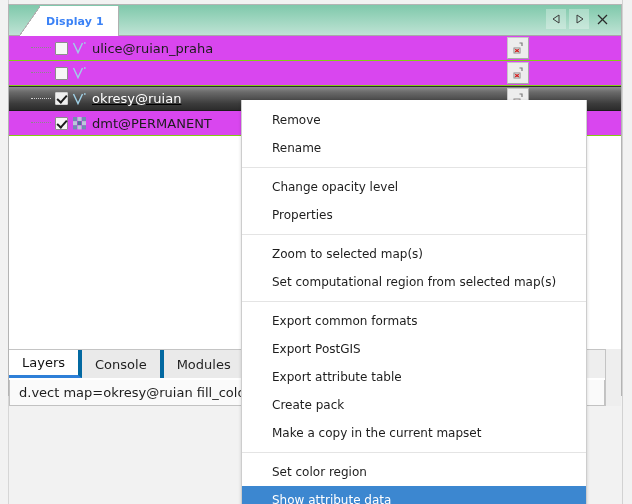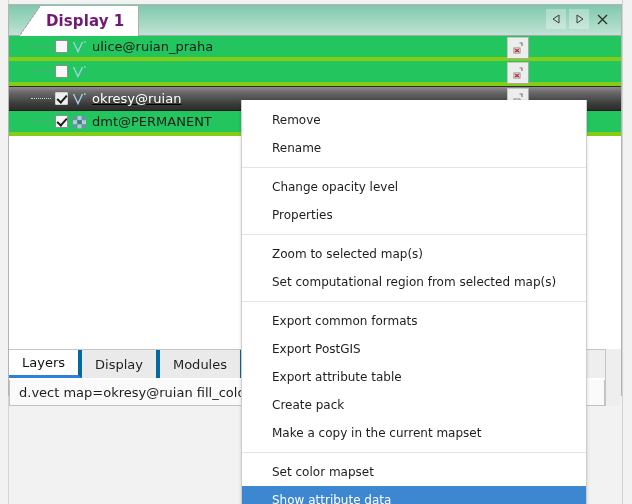--- a/index.html
+++ b/index.html
@@ -55,21 +55,21 @@
     position: absolute;
     left: 31px; top: 1px;
     height: 30px;
     background: #ffffff;
     box-sizing: border-box;
     border-right: 1px solid #b0b0b0;
     padding: 0 14px 0 6px;
     display: flex; align-items: center;
   }
   .tab-display .lbl {
-    font-size: 15px; font-weight: bold; color: #701a75;
+    font-size: 11px; font-weight: bold; color: #3b82f6;
     letter-spacing: 0.1px;
   }
   
   .tab-slant {
     position: absolute;
     left: 11px; top: 1px;
     width: 21px; height: 30px;
     background: linear-gradient(to bottom right, transparent 0%, transparent 48%, #ffffff 49%, #ffffff 100%);
     border-bottom: 0;
   }
@@ -98,22 +98,22 @@
     position: absolute;
     left: 9px; top: 36px;
     width: 612px; height: 313px;
     background: #ffffff;
     overflow: hidden;
   }
   .layer-row {
     position: relative;
     height: 25px;
     display: flex; align-items: center;
-    border-bottom: 4px solid #84cc16;
-    background: #22c55e;
+    border-bottom: 1px solid #84cc16;
+    background: #d946ef;
     padding-left: 22px;
     box-sizing: border-box;
   }
   .layer-row.selected {
     background: linear-gradient(to bottom, #8d8d8d 0%, #6a6a6a 22%, #3c3c3c 72%, #2c2c2c 100%);
     border-top: 1px solid #2b2b2b;
     border-bottom: 1px solid #1c1c1c;
     text-decoration: underline;
   }
   .layer-row.selected .lname { color: #ffffff; }
@@ -361,21 +361,21 @@
       <span class="lname">dmt@PERMANENT</span>
     </div>
 
   </div>
 
   <div class="btabs">
     <div class="btab active">
       <span>Layers</span>
     </div>
     <div class="btab">
-      <span>Display</span>
+      <span>Console</span>
     </div>
     <div class="btab">
       <span>Modules</span>
     </div>
     <div class="btab">
       <span>D</span>
     </div>
   </div>
   <div class="sb-right"></div>
 
@@ -424,21 +424,21 @@
     <div class="mi">
       <span>Create pack</span>
     </div>
     <div class="mi">
       <span>Make a copy in the current mapset</span>
     </div>
 
     <div class="msep"></div>
 
     <div class="mi">
-      <span>Set color mapset</span>
+      <span>Set color region</span>
     </div>
     <div class="mi hl">
       <span>Show attribute data</span>
     </div>
 
   </div>
 
 </div>
 
 </body></html>

